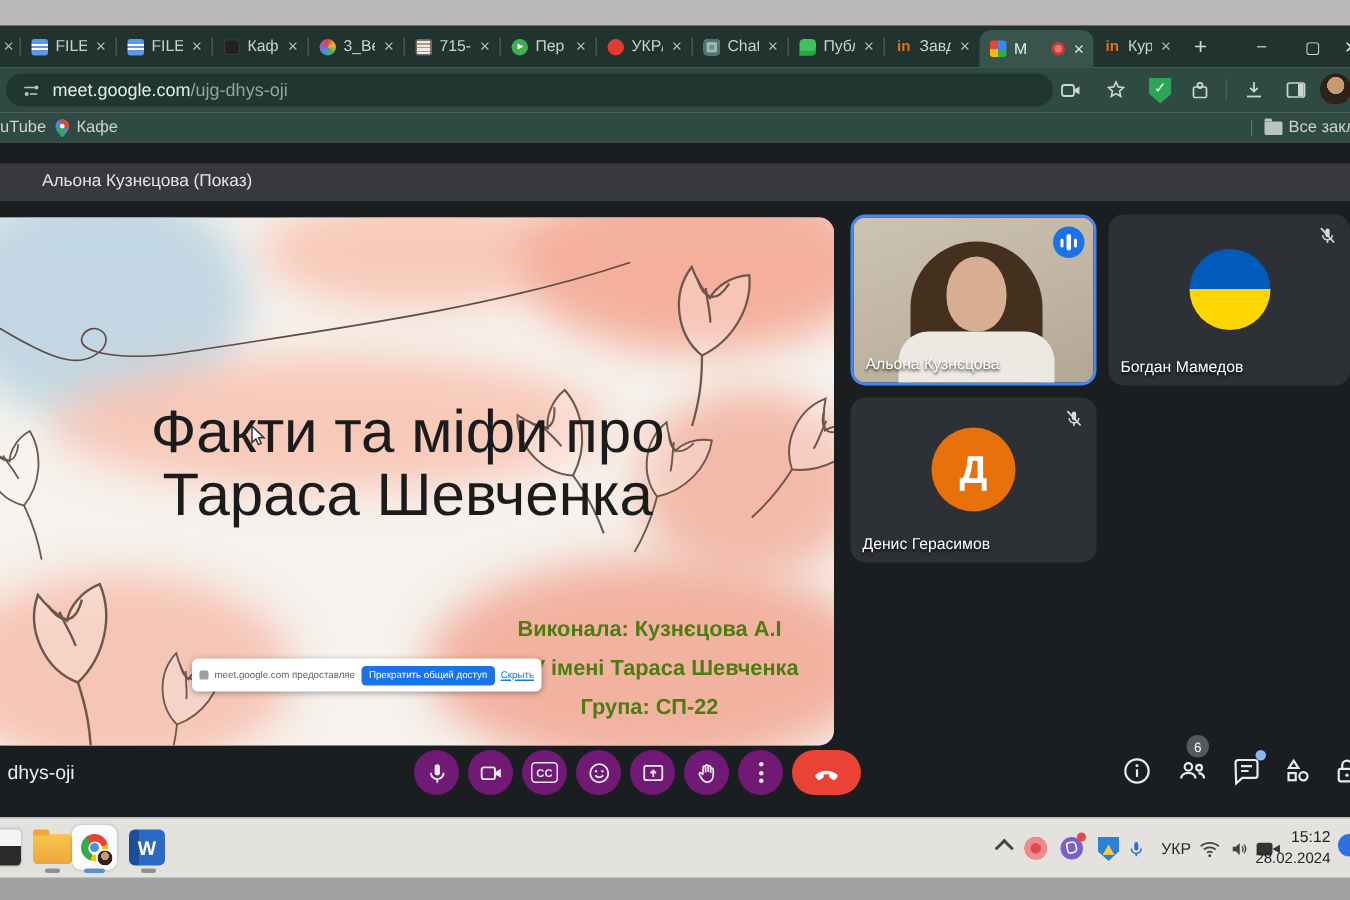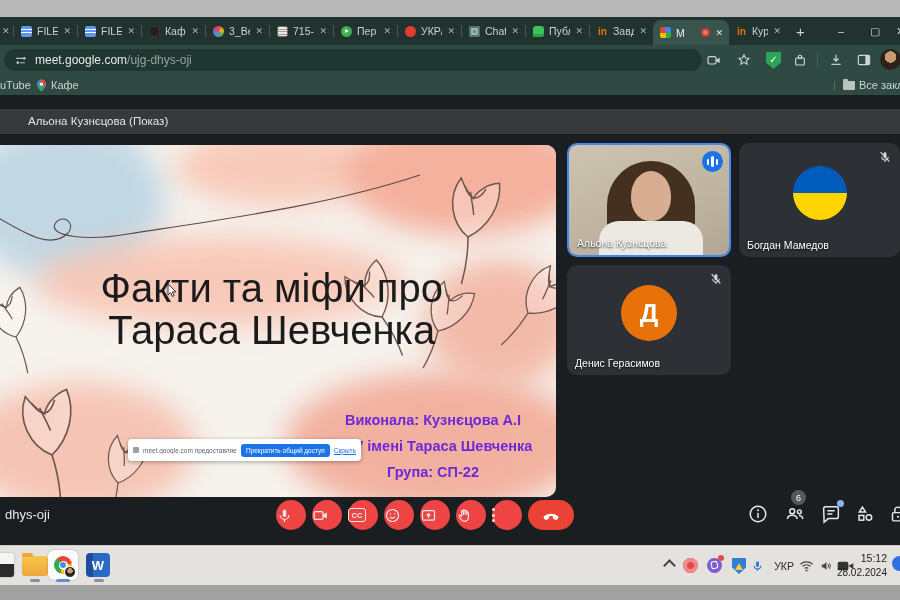--- a/index.html
+++ b/index.html
@@ -47,21 +47,21 @@
   .folder-ic { width:12px; height:9px; background:#b9c4bf; border-radius:1px; position:relative; }
   .folder-ic:before { content:""; position:absolute; top:-2px; left:0; width:5px; height:2px; background:#b9c4bf; border-radius:1px 1px 0 0; }
 
   
   .meet { position:relative; height:450px; background:#1b1e20; overflow:hidden; }
   .presenter-bar { position:absolute; left:0; top:14px; width:100%; height:25px; background:#38393d; color:#e3e5e8; font-size:11.5px; line-height:25px; padding-left:28px; }
 
   .slide { position:absolute; left:0; top:50px; width:556px; height:352px; background:#f6f2ed; border-radius:0 10px 10px 0; overflow:hidden; }
   .patch { position:absolute; border-radius:50%; filter:blur(14px); }
   .slide-title { position:absolute; left:0; top:122px; width:92%; text-align:center; color:#1b1b1b; font-size:40px; line-height:42px;margin-left:16px; }
-  .credits { position:absolute; right:4px; top:262px; width:238px; text-align:center; color:#6d28d9; font-weight:bold; font-size:14.5px; line-height:26px; }
+  .credits { position:absolute; right:4px; top:262px; width:238px; text-align:center; color:#4d7c0f; font-weight:bold; font-size:14.5px; line-height:26px; }
   .share-note { position:absolute; left:128px; top:294px; width:233px; height:22px; background:#fff; border-radius:4px; box-shadow:0 1px 4px rgba(0,0,0,.35); display:flex; align-items:center; padding:0 5px; gap:4px; }
   .share-note .sn-ic { width:6px; height:6px; background:#9aa0a6; border-radius:1px; flex-shrink:0; }
   .share-note .sn-text { font-size:6.5px; color:#5f6368; white-space:nowrap; overflow:hidden; }
   .share-note .sn-btn { font-size:6.5px; color:#fff; background:#1a73e8; border-radius:3px; padding:3px 5px; white-space:nowrap; flex-shrink:0; }
   .share-note .sn-link { font-size:6.5px; color:#1a73e8; text-decoration:underline; white-space:nowrap; flex-shrink:0; }
 
   .tile { position:absolute; background:#2d3034; border-radius:10px; overflow:hidden; }
   .tile-name { position:absolute; left:8px; bottom:6px; color:#fff; font-size:10.5px; text-shadow:0 1px 2px rgba(0,0,0,.85); white-space:nowrap; }
   .mic-off { position:absolute; top:7px; right:8px; width:14px; height:14px; opacity:.92; }
   .speak-badge { position:absolute; top:6px; right:6px; width:21px; height:21px; border-radius:50%; background:#1a73e8; display:flex; align-items:center; justify-content:center; gap:2px; }
@@ -83,21 +83,21 @@
   .vid-nat .hair { position:absolute; left:56px; top:8px; width:64px; height:84px; border-radius:30px 30px 22px 22px; background:#2c211a; }
   .vid-nat .face { position:absolute; left:73px; top:22px; width:30px; height:36px; border-radius:50%; background:#d6a98b; }
   .vid-nat .bangs { position:absolute; left:68px; top:8px; width:40px; height:16px; border-radius:18px 18px 8px 8px; background:#2c211a; }
   .vid-nat .body { position:absolute; left:48px; top:72px; width:80px; height:40px; border-radius:18px 18px 0 0; background:#cfc3b0; }
   .aud-ind { position:absolute; right:8px; bottom:7px; width:18px; height:10px; border-radius:5px; background:rgba(0,0,0,.4); display:flex; align-items:center; justify-content:center; gap:3px; }
   .aud-ind i { width:3px; height:3px; border-radius:50%; background:#ffe9a8; }
 
   
   .meet-code { position:absolute; left:5px; top:412px; color:#e8eaed; font-size:13px; }
   .controls { position:absolute; left:276px; top:405px; display:flex; gap:6px; align-items:center; }
-  .cbtn { width:30px; height:30px; border-radius:50%; background:#ef4444; display:flex; align-items:center; }
+  .cbtn { width:30px; height:30px; border-radius:50%; background:#701a75; display:flex; align-items:center; justify-content:center; }
   .cbtn svg { width:17px; height:17px; }
   .cc-box { border:1.6px solid #e8eaed; border-radius:3px; color:#e8eaed; font-size:7.5px; font-weight:bold; padding:1.5px 2.5px; }
   .dots3 { display:flex; flex-direction:column; gap:2.5px; }
   .dots3 i { width:3px; height:3px; border-radius:50%; background:#e8eaed; }
   .endcall { width:46px; height:30px; border-radius:16px; background:#ea4335; display:flex; align-items:center; justify-content:center; }
   .rpanel-ic { position:absolute; top:408px; width:22px; height:22px; }
   .badge6 { position:absolute; left:791px; top:395px; width:15px; height:15px; border-radius:50%; background:#55585c; color:#fff; font-size:9px; display:flex; align-items:center; justify-content:center; }
   .bluedot { position:absolute; left:837px; top:405px; width:7px; height:7px; border-radius:50%; background:#8ab4f8; }
 
   

